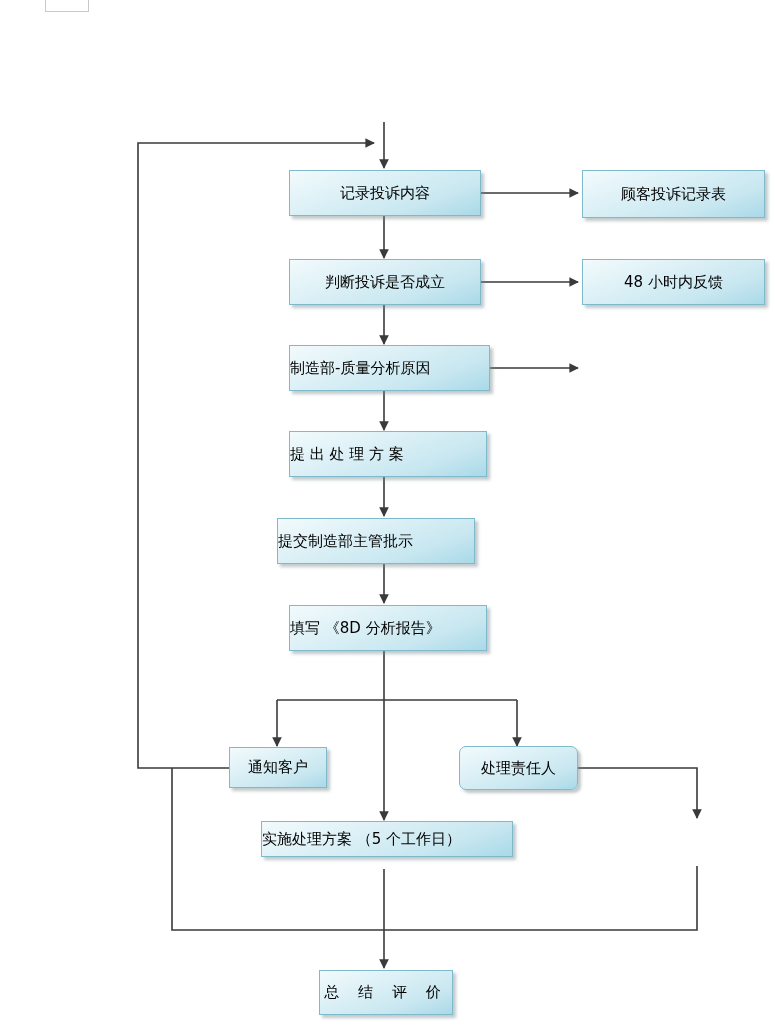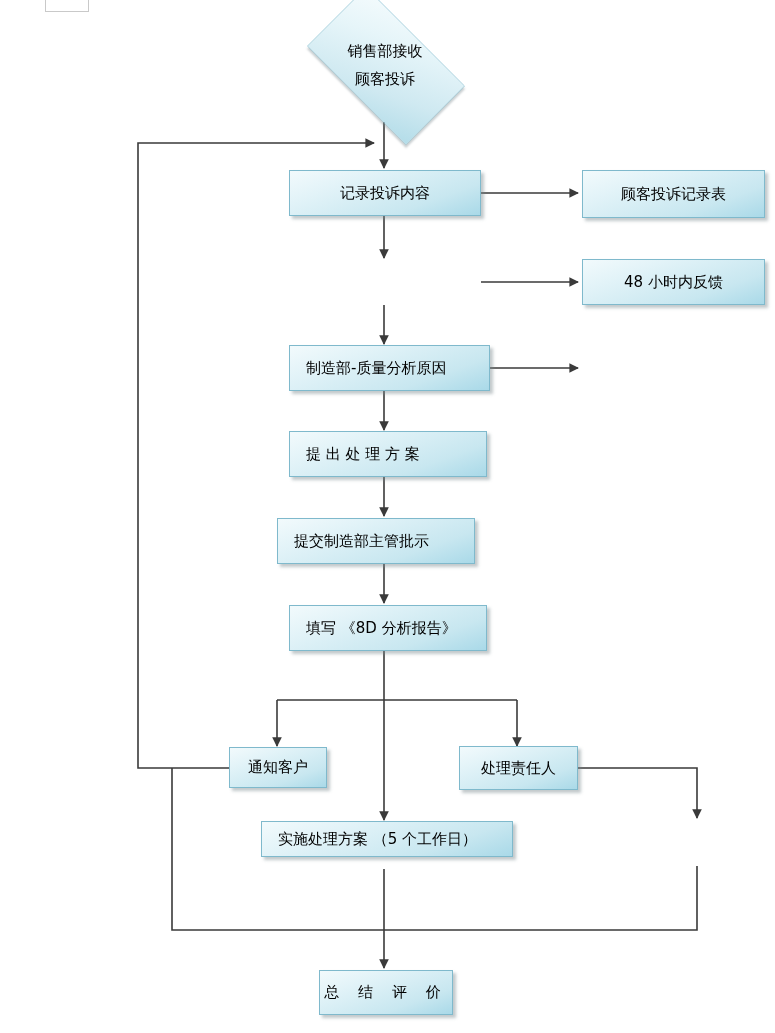--- a/index.html
+++ b/index.html
@@ -37,21 +37,21 @@
     color: #000000;
     font-size: 15px;
     line-height: 1.25;
     white-space: nowrap;
   }
   .node .label {
     display: block;
     width: 100%;
   }
   .node.center .label { text-align: center; }
-  .node.leftpad { padding-left: 16px; }
+  .node.leftpad { padding-left: 0; }
   .node.leftpad .label { text-align: left; }
   .node.spaced2 .label { letter-spacing: 7px; }
 
   
   .diamond {
     position: absolute;
     display: flex;
     align-items: center;
     justify-content: center;
   }
@@ -128,36 +128,32 @@
       <polyline points="229,768 138,768 138,143 374,143" marker-end="url(#arrow)"></polyline>
 
       <polyline points="172,768 172,930 384,930"></polyline>
 
       <line x1="384" y1="869" x2="384" y2="968" marker-end="url(#arrow)"></line>
 
       <polyline points="697,866 697,930 384,930"></polyline>
     </g>
   </svg>
 
-  <div class="diamond" style="left:287px; top:7px; width:196px; height:116px;">
-    <div class="dia-shape"></div>
-    <div class="dia-text">
-      <span>销售部接收</span><br>
-      <span>顾客投诉</span>
-    </div>
-  </div>
 
   <div class="node center" style="left:289px; top:170px; width:192px; height:46px;">
     <span class="label">记录投诉内容</span>
   </div>
 
   <div class="node center" style="left:582px; top:170px; width:183px; height:48px;">
     <span class="label">顾客投诉记录表</span>
   </div>
 
+  <div class="node center" style="left:289px; top:259px; width:192px; height:46px;">
+    <span class="label">判断投诉是否成立</span>
+  </div>
 
   <div class="node center" style="left:582px; top:259px; width:183px; height:46px;align-items:center;">
     <span class="label">48 小时内反馈</span>
   </div>
 
   <div class="node leftpad" style="left:289px; top:345px; width:201px; height:46px;">
     <span class="label">制造部-质量分析原因</span>
   </div>
 
 
@@ -170,21 +166,21 @@
   </div>
 
   <div class="node leftpad" style="left:289px; top:605px; width:198px; height:46px;">
     <span class="label">填写 《8D 分析报告》</span>
   </div>
 
   <div class="node center" style="left:229px; top:747px; width:98px; height:41px;">
     <span class="label">通知客户</span>
   </div>
 
-  <div class="node center" style="left:459px; top:746px; width:119px; height:44px;">
+  <div class="node center" style="left:459px; top:746px; width:119px; height:44px;border-radius:7px;">
     <span class="label">处理责任人</span>
   </div>
 
   <div class="node leftpad" style="left:261px; top:821px; width:252px; height:36px;">
     <span class="label">实施处理方案 （5 个工作日）</span>
   </div>
 
 
   <div class="node center spaced2" style="left:319px; top:970px; width:134px; height:45px;">
     <span class="label">总 结 评 价</span>

